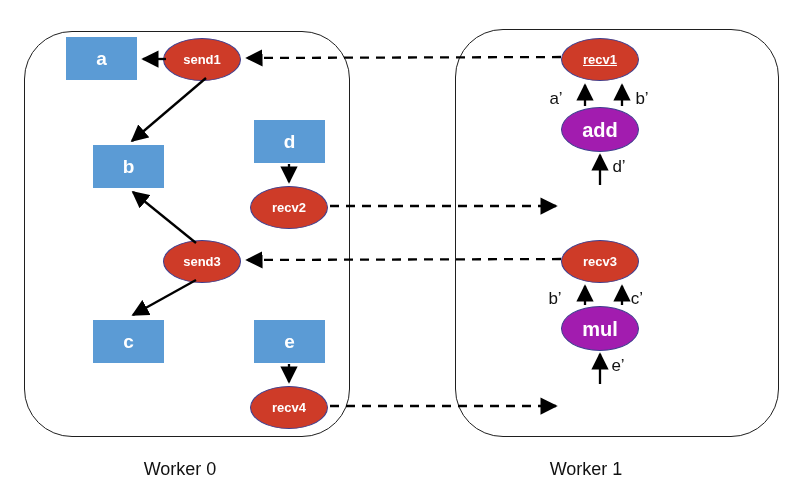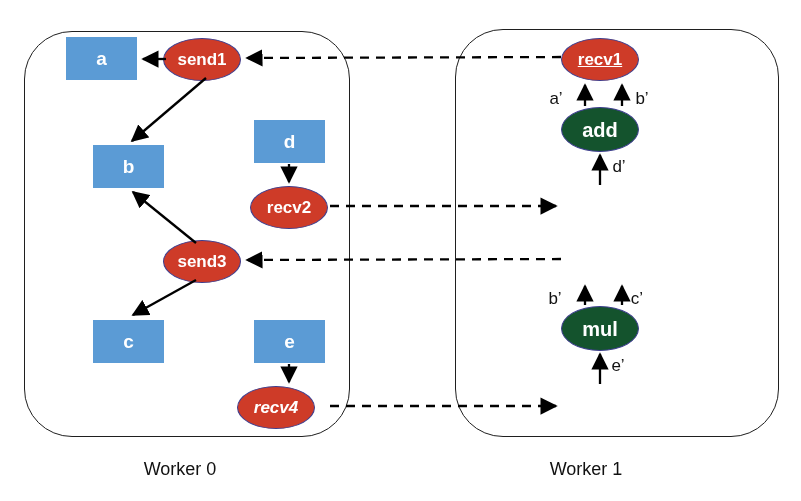--- a/index.html
+++ b/index.html
@@ -38,30 +38,30 @@
     line-height: 1;
   }
   .ellipse-node {
     position: absolute;
     width: 78px;
     height: 43px;
     border-radius: 50%;
     border: 1.5px solid #3f3f8f;
     color: #ffffff;
     font-weight: bold;
-    font-size: 17px;
+    font-size: 13px;
     display: flex;
     align-items: center;
     justify-content: center;
     line-height: 1;
     box-sizing: border-box;
   }
   .comm { background: #CE3B28; }
   .compute {
-    background: #14532d;
+    background: #a21caf;
     height: 45px;
     font-size: 20px;
   }
   .edge-label {
     position: absolute;
     transform: translate(-50%, -50%);
     color: #111111;
     font-size: 17px;
     white-space: nowrap;
   }
@@ -89,23 +89,24 @@
 
   <div class="rect-node" style="left:66px;top:37px;">a</div>
   <div class="rect-node" style="left:93px;top:145px;">b</div>
   <div class="rect-node" style="left:254px;top:120px;">d</div>
   <div class="rect-node" style="left:93px;top:320px;">c</div>
   <div class="rect-node" style="left:254px;top:320px;">e</div>
 
   <div class="ellipse-node comm" style="left:163px;top:38px;">send1</div>
   <div class="ellipse-node comm" style="left:250px;top:186px;">recv2</div>
   <div class="ellipse-node comm" style="left:163px;top:240px;">send3</div>
-  <div class="ellipse-node comm" style="left:237px;top:386px;font-style:italic;">recv4</div>
+  <div class="ellipse-node comm" style="left:250px;top:386px;">recv4</div>
 
   <div class="ellipse-node comm" style="left:561px;top:38px;text-decoration:underline;">recv1</div>
+  <div class="ellipse-node comm" style="left:561px;top:240px;">recv3</div>
 
   <div class="ellipse-node compute" style="left:561px;top:107px;">add</div>
   <div class="ellipse-node compute" style="left:561px;top:306px;text-align:center;">mul</div>
 
   <div class="edge-label" style="left:556px;top:99px;">a’</div>
   <div class="edge-label" style="left:642px;top:99px;">b’</div>
   <div class="edge-label" style="left:619px;top:167px;">d’</div>
   <div class="edge-label" style="left:555px;top:299px;">b’</div>
   <div class="edge-label" style="left:637px;top:299px;">c’</div>
   <div class="edge-label" style="left:618px;top:366px;">e’</div>

